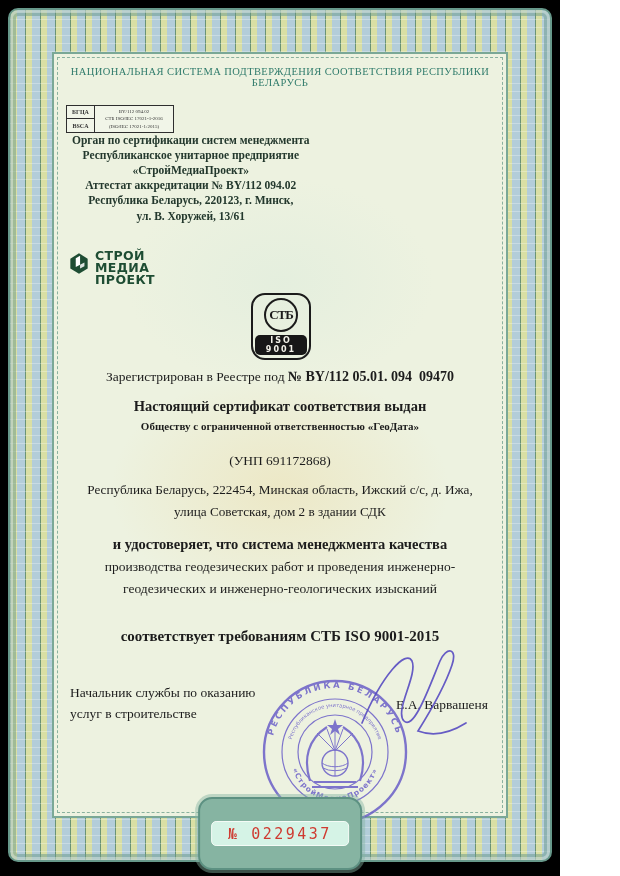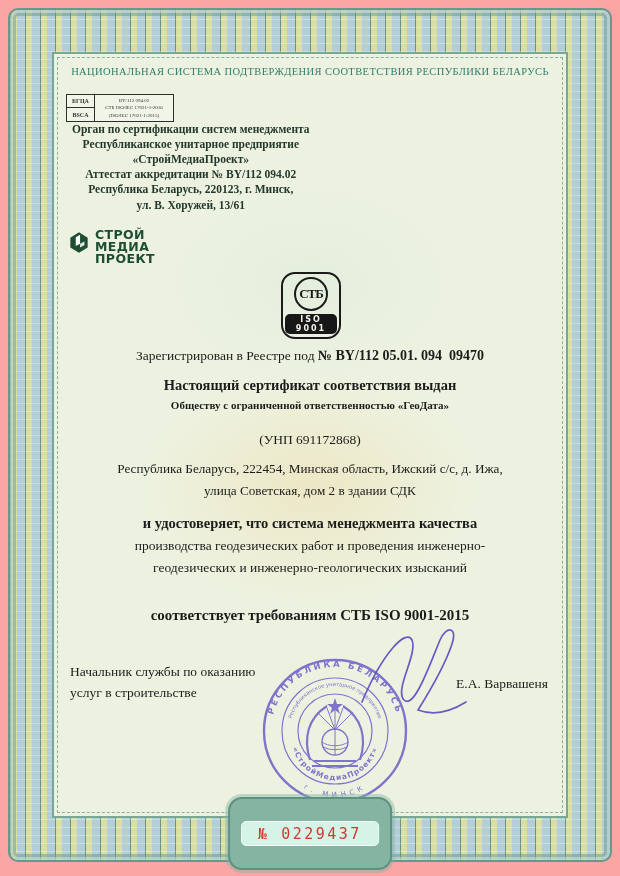--- a/index.html
+++ b/index.html
@@ -1,16 +1,16 @@
 <!DOCTYPE html>
 <html><head>
 <meta charset="utf-8">
 <style>
   html,body{margin:0;padding:0;background:#ffffff;}
-  .page{position:relative;width:620px;height:876px;background:#fca5a5;overflow:hidden;
+  .page{position:relative;width:560px;height:876px;background:#000000;overflow:hidden;
         font-family:"Liberation Serif",serif;color:#1c1c1c;}
   
   .band{position:absolute;left:8px;top:8px;right:8px;bottom:14px;
         background-color:#8cb6a6;
         background-image:
           repeating-linear-gradient(0deg, rgba(255,255,255,.28) 0 1.5px, transparent 1.5px 8px),
           repeating-linear-gradient(90deg, rgba(47,107,92,.65) 0 1.5px, transparent 1.5px 15px),
           repeating-linear-gradient(90deg, #d9dfa4 0 7.5px, #b3cdd9 7.5px 15px);
         border:2px solid #67988a;border-radius:10px;
         box-shadow: inset 0 0 0 3px rgba(255,255,255,.35), inset 0 0 0 6px rgba(103,152,138,.5);}
@@ -30,21 +30,21 @@
   .accred-left{display:flex;flex-direction:column;border-right:1.5px solid #2e2e2e;}
   .accred-left div{flex:1;display:flex;align-items:center;justify-content:center;
           font-size:6px;font-weight:bold;color:#333;}
   .accred-left div:first-child{border-bottom:1.5px solid #2e2e2e;}
   .accred-right{padding:2px 2px;text-align:center;}
   .accred-right div{font-size:5px;line-height:1.45;color:#333;white-space:nowrap;}
   
   .issuer-text{flex:1;text-align:center;margin:0 6px;}
   .issuer-text div{font-size:11.5px;font-weight:700;color:#23382d;line-height:1.32;}
   
-  .logo{width:96px;display:flex;align-items:flex-start;margin-top:16px;}
+  .logo{width:96px;display:flex;align-items:flex-start;margin-top:26px;}
   .logo-text{font-family:"DejaVu Sans",sans-serif;font-weight:bold;font-size:12.5px;
              line-height:.98;color:#1e4d33;letter-spacing:.4px;margin-left:3px;}
   
   .title{margin-top:10px;text-align:center;font-size:30px;font-weight:700;color:#45a79e;
          letter-spacing:1.5px;word-spacing:20px;
          text-shadow:1.5px 1.5px 0 rgba(26,86,80,.55), -1px -1px 0 rgba(255,255,255,.65);}
   
   .stb{margin:6px auto 0;width:58px;text-align:center;}
   .stb-box{width:52px;margin:0 auto;border:2.5px solid #1b1b1b;border-radius:14px;padding:3px 2px 3px;}
   .stb-circle{width:30px;height:30px;margin:0 auto;border:2.5px solid #1b1b1b;border-radius:50%;

